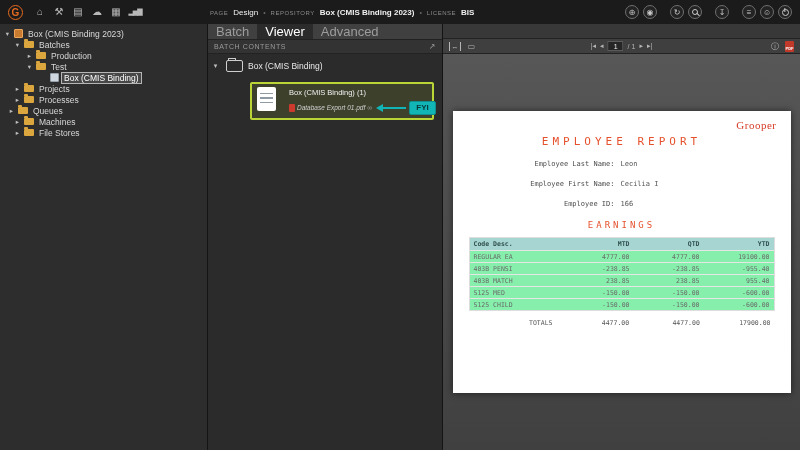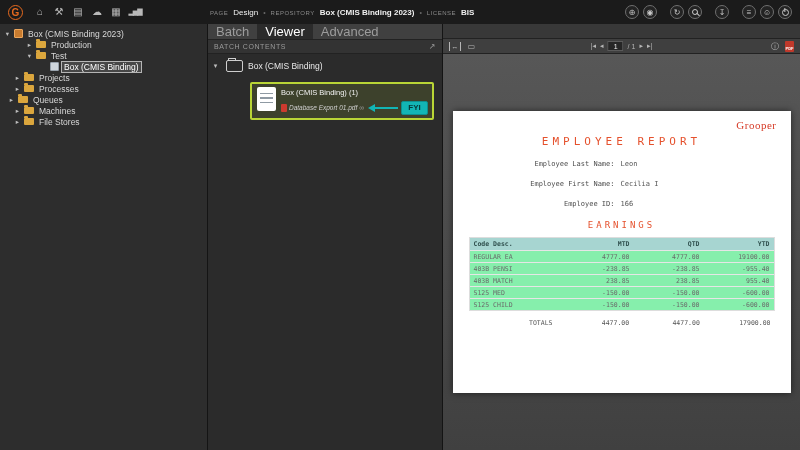--- a/index.html
+++ b/index.html
@@ -49,21 +49,21 @@
   .phead{flex:0 0 15px;background:#333;color:#9a9a9a;font-size:7px;letter-spacing:.6px;display:flex;
          align-items:center;padding:0 6px;border-top:1px solid #222;border-bottom:1px solid #222}
   .phead .open{margin-left:auto;font-size:8px;color:#9a9a9a}
   .btree{flex:1;padding:6px 4px}
   .rootrow{display:flex;align-items:center;gap:5px;color:#e8e8e8;font-size:8.5px}
   .rootrow .caret{font-size:7px}
   .folder-outline{width:17px;height:12px;border:1px solid #cfcfcf;border-radius:2px;position:relative;margin-left:2px;flex:0 0 17px}
   .folder-outline::before{content:"";position:absolute;top:-3px;left:1px;width:6px;height:2px;border:1px solid #cfcfcf;
                           border-bottom:none;border-radius:1px 1px 0 0}
   .bitem{margin:10px 0 0 38px;width:184px;border:2px solid #b9d536;background:rgba(185,213,54,.13);
-         border-radius:2px;padding:3px 5px;display:flex;gap:5px;align-items:flex-start}
+         border-radius:2px;padding:3px 5px;display:flex;gap:13px;align-items:flex-start}
   .docic{width:19px;height:24px;background:#fff;border-radius:2px;flex:0 0 19px;position:relative}
   .docic::after{content:"";position:absolute;left:3px;right:3px;top:6px;height:13px;
                 background:repeating-linear-gradient(to bottom,#8f9aa3 0 1.5px,transparent 1.5px 4.5px)}
   .bmeta{flex:1;min-width:0}
   .btitle{color:#f2f2f2;font-size:7.5px;margin-top:1px;white-space:nowrap}
   .bfile{display:flex;align-items:center;gap:2px;margin-top:4px}
   .pdfic{width:6px;height:8px;background:#cc3a2e;border-radius:1px;flex:0 0 6px}
   .fname{color:#cfcfcf;font-size:6.5px;font-style:italic;white-space:nowrap}
   .inf{color:#9a9a9a;font-size:7px}
   .arrow{flex:1;height:2px;background:#12b5b5;position:relative;margin:0 1px 0 4px;min-width:28px}
@@ -150,20 +150,25 @@
   </header>
 
   <div class="main">
 
     <aside class="sidebar">
       <div class="trow" style="padding-left:4px">
         <span class="caret">▾</span>
         <span class="boxic"></span>
         <span class="lbl">Box (CMIS Binding 2023)</span>
       </div>
+      <div class="trow" style="padding-left:14px">
+        <span class="caret">▾</span>
+        <span class="fold"></span>
+        <span class="lbl">Batches</span>
+      </div>
       <div class="trow" style="padding-left:26px">
         <span class="caret">▸</span>
         <span class="fold"></span>
         <span class="lbl">Production</span>
       </div>
       <div class="trow" style="padding-left:26px">
         <span class="caret">▾</span>
         <span class="fold"></span>
         <span class="lbl">Test</span>
       </div>

